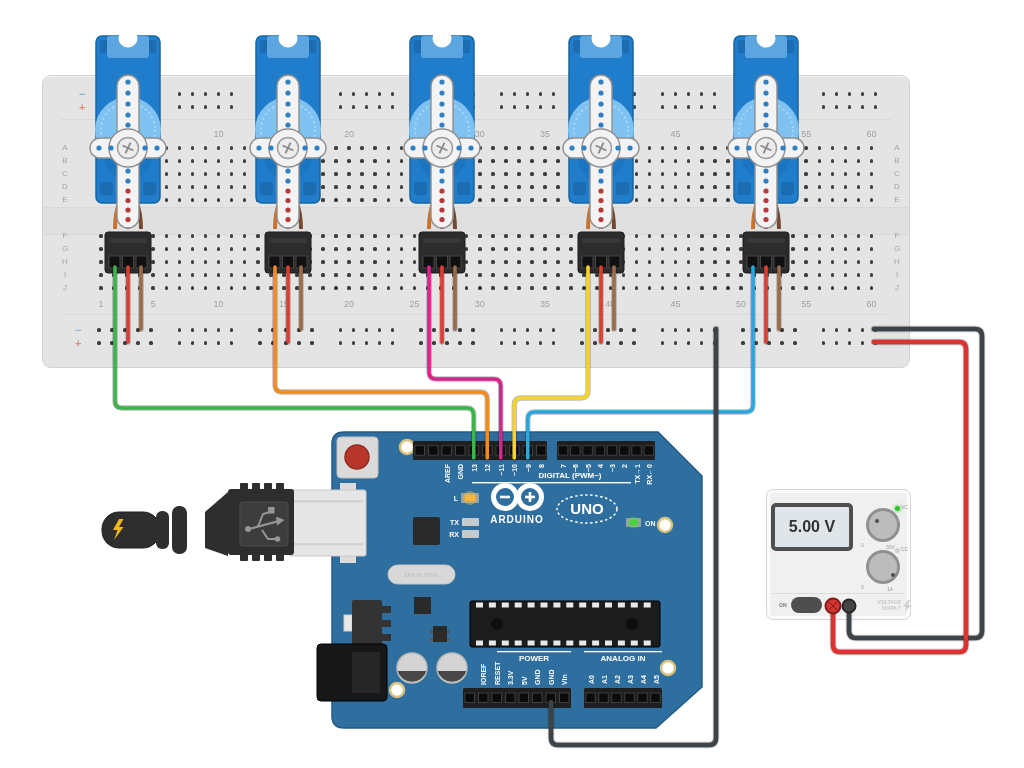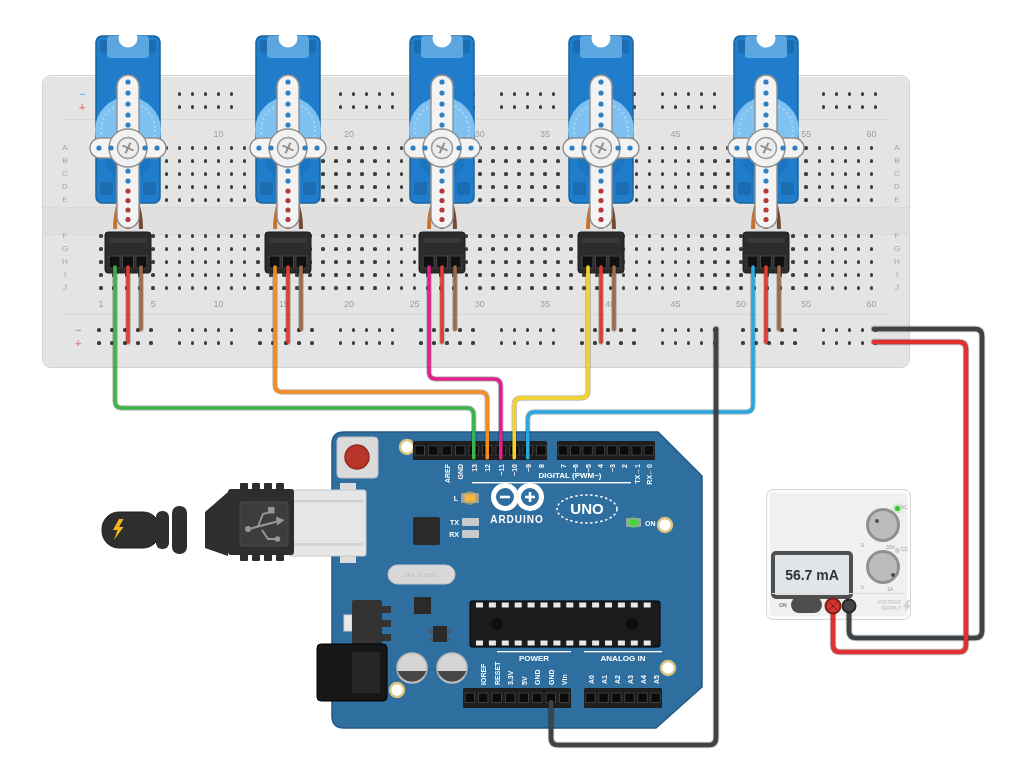--- a/index.html
+++ b/index.html
@@ -1114,22 +1114,22 @@
         <path d="M276,516.5 L284.5,520 L277,525.5 Z" stroke="none"></path>
         <path d="M258,526.5 L263,514 L270,512" stroke-width="2" fill="none"></path>
         <rect x="268" y="507" width="6.5" height="6.5" stroke="none"></rect>
         <path d="M262,530 L268,539 L275,539" stroke-width="2" fill="none"></path>
         <circle cx="277.5" cy="539" r="2.8" stroke="none"></circle>
       </g>
     </g>
   </svg>
 
   <div id="psu">
-    <div class="psu-display" style="top:61px;font-size:14px">
-      <span>56.7 mA</span>
+    <div class="psu-display" style="top:13px;font-size:16px">
+      <span>5.00 V</span>
     </div>
     <div class="psu-knob" style="top:18px">
       <div class="pointer" style="left:6px;top:8px"></div>
     </div>
     <div class="psu-knob" style="top:60px">
       <div class="pointer" style="left:22px;top:20px"></div>
     </div>
     <div class="psu-led" style="left:128px;top:16px;background:#35c42f;box-shadow:0 0 4px #35c42f"></div>
     <span class="psu-tiny" style="left:134px;top:14px">VC</span>
     <div class="psu-led" style="left:128px;top:58px;background:#cfcfcf"></div>

